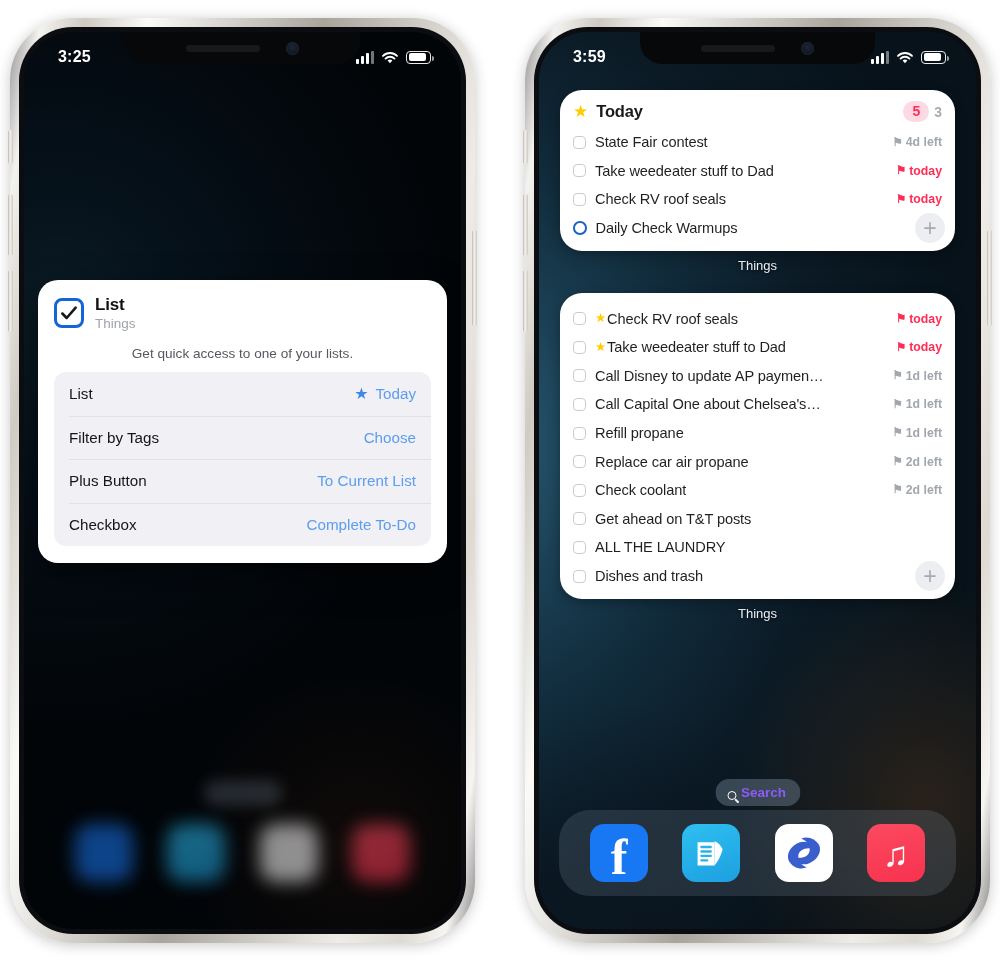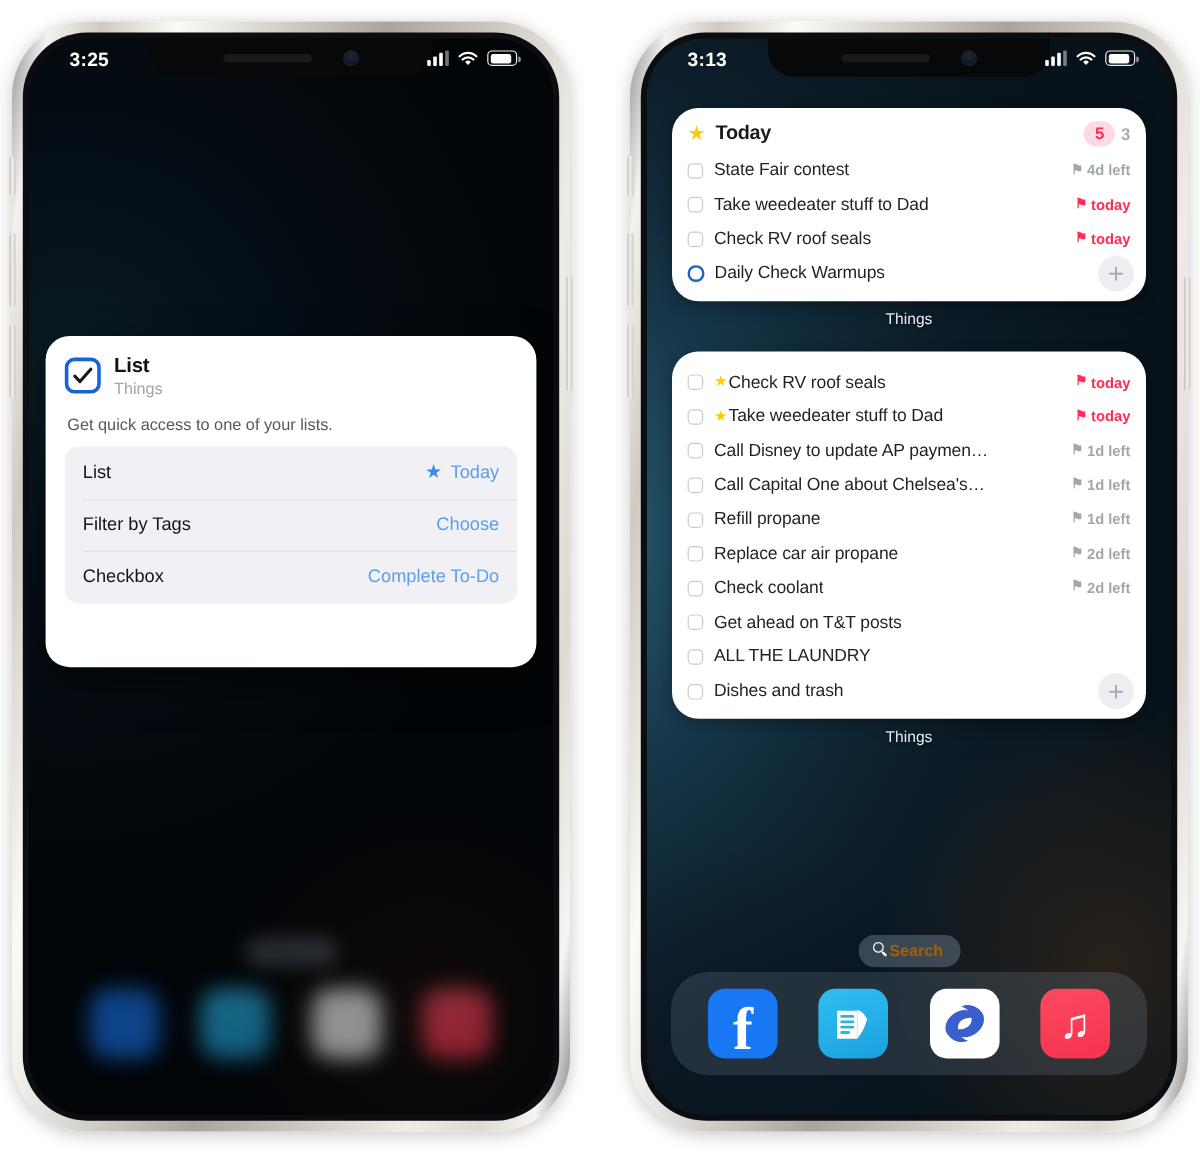--- a/index.html
+++ b/index.html
@@ -49,21 +49,21 @@
     display: flex; align-items: center; justify-content: center; gap: 26px;
   }
   .notch .speaker { width: 74px; height: 7px; border-radius: 5px; background: #17191d; }
   .notch .camera  { width: 13px; height: 13px; border-radius: 50%;
                     background: radial-gradient(circle at 50% 40%, #1d2736 0%, #101722 60%, #0a0d12 100%);
                     box-shadow: inset 0 0 2px #2b3d55; }
 
   
   .statusbar {
     position: absolute; top: 0; left: 0; right: 0; height: 40px;
-    display: flex; align-items: flex-start; justify-content: space-between;
+    display: flex; align-items: center; justify-content: space-between;
     padding: 10px 30px 0 34px; z-index: 45;
     color: #fff; font-size: 16px; font-weight: 700; letter-spacing: .2px;
   }
   .statusbar .right { display: flex; align-items: center; gap: 7px; }
   .bars { display: flex; align-items: flex-end; gap: 2px; height: 13px; }
   .bars i { display: block; width: 3px; background: #fff; border-radius: 1px; }
   .bars i:nth-child(1){ height: 5px; }
   .bars i:nth-child(2){ height: 8px; }
   .bars i:nth-child(3){ height: 11px; }
   .bars i:nth-child(4){ height: 13px; background: rgba(255,255,255,.45); }
@@ -154,22 +154,22 @@
     display: flex; align-items: center; justify-content: center;
     font-size: 23px; line-height: 1; font-weight: 300;
   }
 
   
   .search-pill {
     position: absolute; left: 50%; transform: translateX(-50%);
     bottom: 123px; z-index: 14;
     background: rgba(122,138,156,.42);
     border-radius: 16px; padding: 6px 14px 6px 12px;
-    display: flex; align-items: flex-start; gap: 5px;
-    color: #a16207; font-size: 13.5px; font-weight: 600;
+    display: flex; align-items: flex-end; gap: 5px;
+    color: #8b5cf6; font-size: 13.5px; font-weight: 600;
     backdrop-filter: blur(6px);
   }
   .mag {
     width: 9px; height: 9px; border: 1.7px solid #fff; border-radius: 50%;
     position: relative; display: inline-block;
   }
   .mag::after { content:""; position:absolute; right:-4px; bottom:-3px; width:5px; height:1.7px;
                 background:#fff; transform: rotate(45deg); border-radius:1px; }
 
   
@@ -214,21 +214,21 @@
   .cc-head { display: flex; align-items: center; gap: 11px; }
   .cc-icon {
     width: 30px; height: 30px; border-radius: 8px;
     border: 3px solid #1565d8; background: #fff;
     display: flex; align-items: center; justify-content: center; flex: 0 0 auto;
   }
   .cc-icon svg { width: 20px; height: 20px; }
   .cc-titles { display: flex; flex-direction: column; line-height: 1.12; }
   .cc-title { font-size: 17px; font-weight: 700; color: #111214; letter-spacing: -.2px; }
   .cc-sub   { font-size: 13.5px; color: #a0a4ab; margin-top: 2px; }
-  .cc-desc  { font-size: 13.6px; color: #55585e; margin: 15px 2px 11px 2px; }
+  .cc-desc  { font-size: 13.6px; color: #55585e; margin: 15px 2px 11px 2px; text-align: center; }
   .cc-rows  { background: #f1f1f5; border-radius: 12px; overflow: hidden; }
   .cc-row   { display: flex; align-items: center; height: 43.5px; padding: 0 15px; position: relative; }
   .cc-row + .cc-row::before {
     content:""; position: absolute; left: 15px; right: 0; top: 0; height: 1px; background: #e0e0e6;
   }
   .cc-row .k { font-size: 15.2px; color: #141518; }
   .cc-row .v { margin-left: auto; font-size: 15.2px; color: #5c9ded; display: flex; align-items: center; gap: 7px; }
   .cc-row .v .star-blue { color: #3f87e8; font-size: 16px; line-height: 1; }
 </style>
 </head>
@@ -302,20 +302,26 @@
                 <span>Today</span>
               </div>
             </div>
             <div class="cc-row">
               <div class="k">Filter by Tags</div>
               <div class="v">
                 <span>Choose</span>
               </div>
             </div>
             <div class="cc-row">
+              <div class="k">Plus Button</div>
+              <div class="v">
+                <span>To Current List</span>
+              </div>
+            </div>
+            <div class="cc-row">
               <div class="k">Checkbox</div>
               <div class="v">
                 <span>Complete To-Do</span>
               </div>
             </div>
           </div>
         </div>
 
       </div>
     </div>
@@ -330,21 +336,21 @@
     <div class="phone-inner">
       <div class="screen">
 
         <div class="wall-right"></div>
 
         <div class="notch">
           <div class="speaker"></div>
           <div class="camera"></div>
         </div>
         <div class="statusbar">
-          <div>3:13</div>
+          <div>3:59</div>
           <div class="right">
             <div class="bars">
                 <i></i>
                 <i></i>
                 <i></i>
                 <i></i>
               </div>
             <svg width="18" height="13" viewBox="0 0 18 13">
               <path d="M9 12.2 6.6 9.6a3.4 3.4 0 0 1 4.8 0L9 12.2z" fill="#fff"></path>
               <path d="M4.5 7.6a6.4 6.4 0 0 1 9 0" stroke="#fff" stroke-width="1.9" fill="none" stroke-linecap="round"></path>

